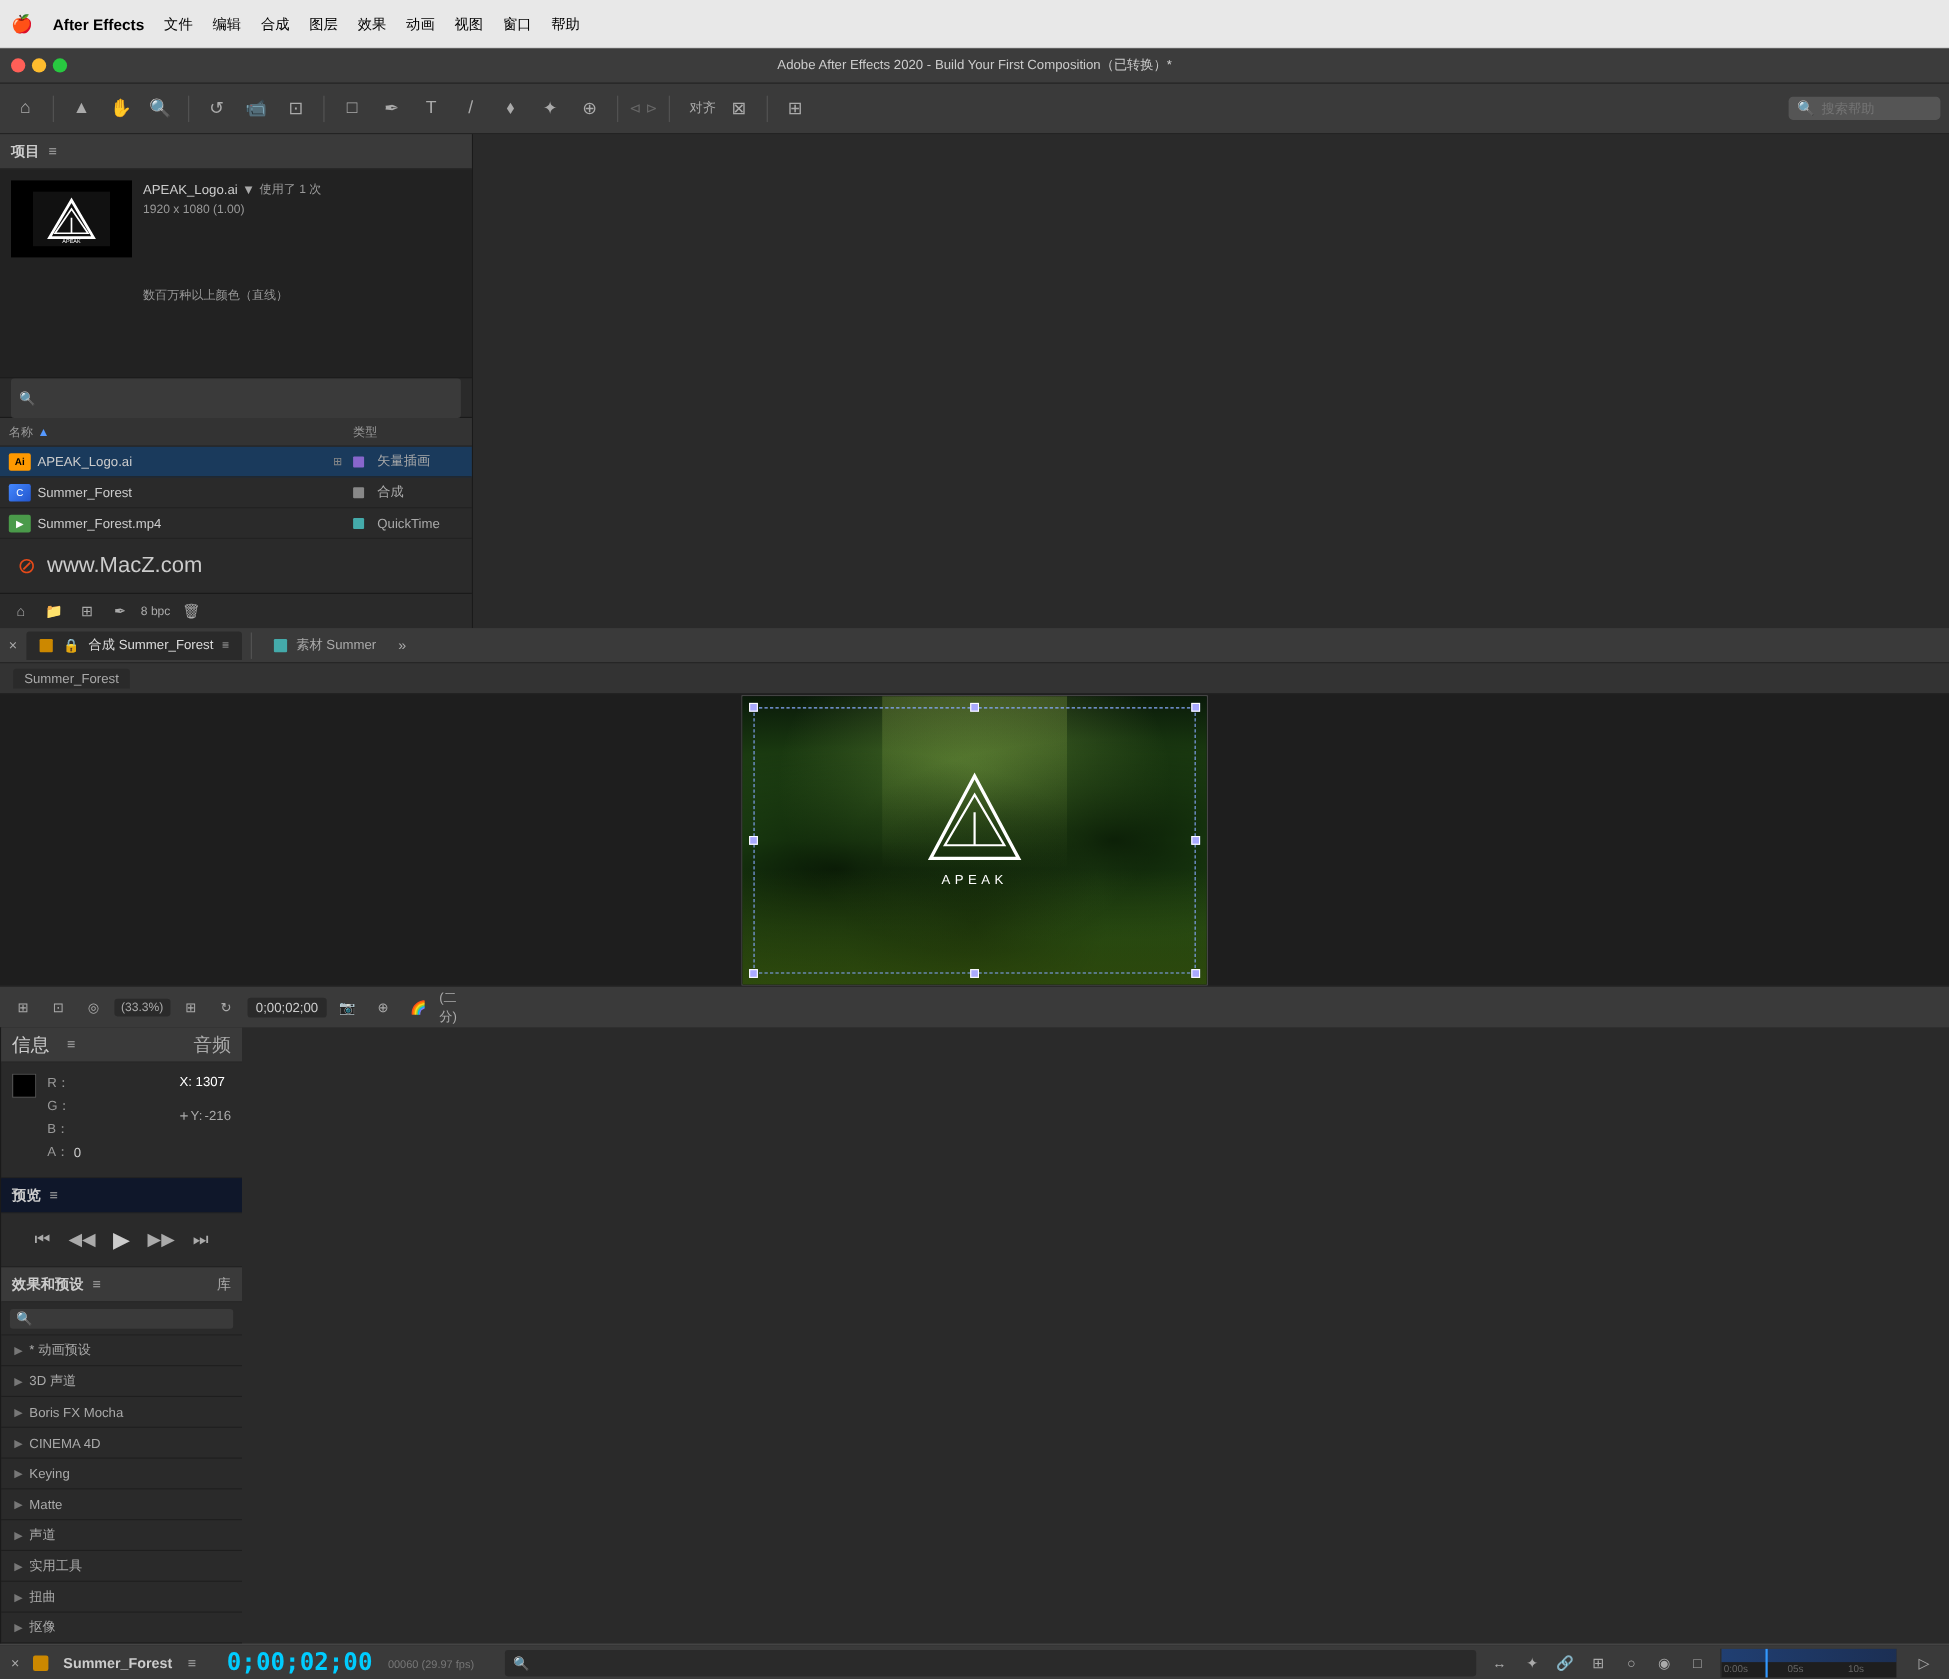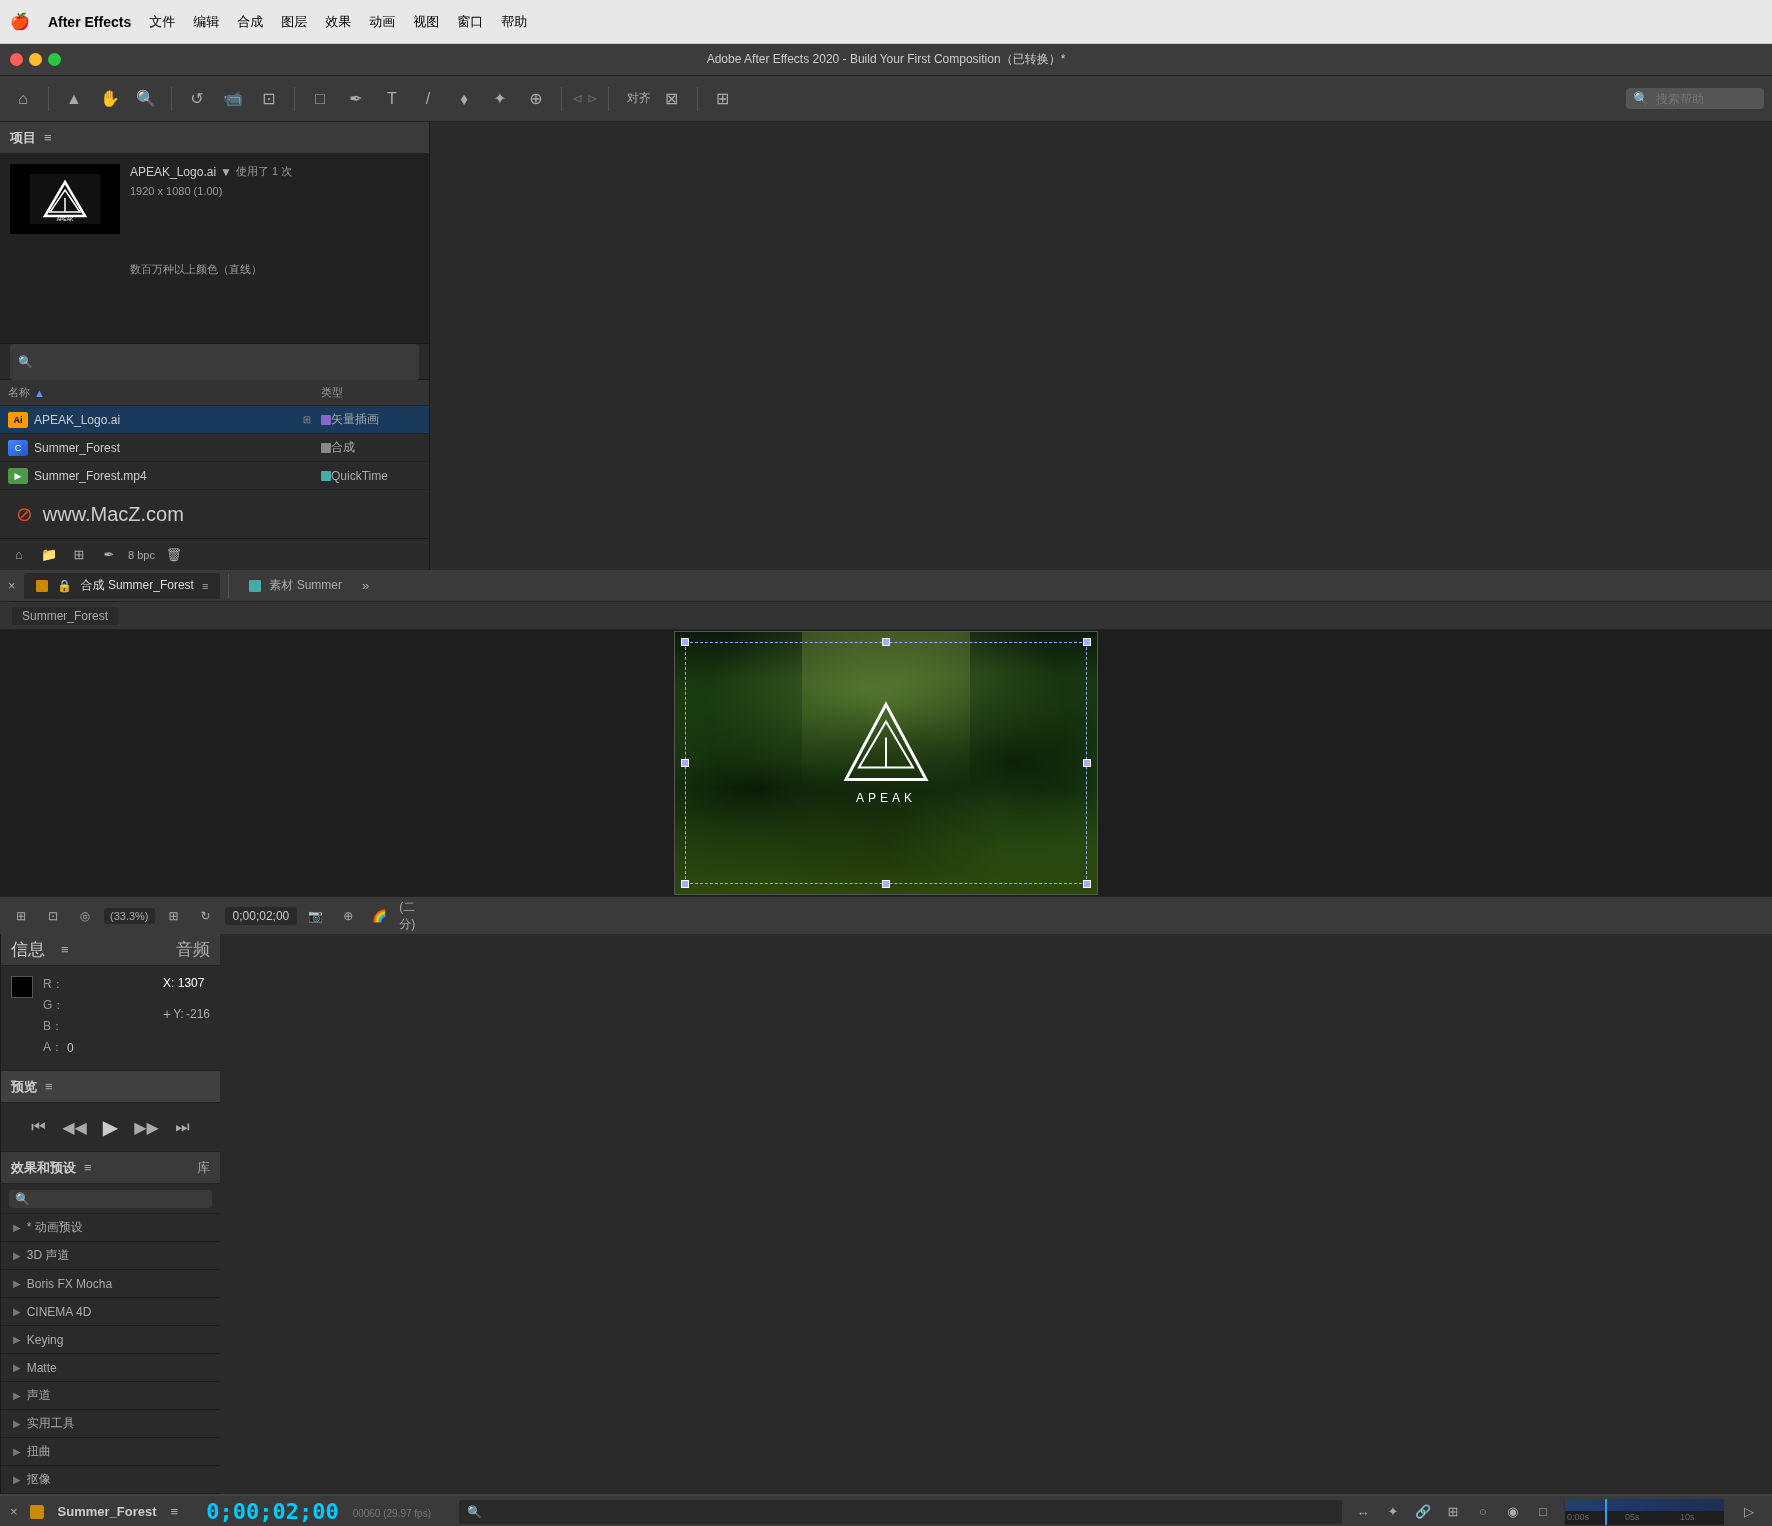--- a/index.html
+++ b/index.html
@@ -170,21 +170,21 @@
     .file-list { flex: 1; overflow-y: auto; }
     .file-item {
       height: 28px;
       display: flex; align-items: center; padding: 0 8px;
       cursor: pointer; gap: 6px;
       border-bottom: 1px solid #222;
     }
     .file-item.selected { background: #1a3a5c; }
     .file-icon { width: 20px; height: 16px; display: flex; align-items: center; justify-content: flex-end; }
     .file-name { flex: 1; font-size: 12px; color: #ccc; }
-    .file-type { width: 100px; font-size: 12px; color: #aaa; display: flex; align-items: center; gap: 0; }
+    .file-type { width: 100px; font-size: 12px; color: #aaa; display: flex; align-items: center; gap: 12px; }
     .type-dot { width: 10px; height: 10px; border-radius: 1px; flex-shrink: 0; }
 
     
     .watermark {
       padding: 12px 16px;
       display: flex; align-items: center; gap: 10px;
     }
     .watermark-icon { color: #e64a19; font-size: 20px; }
     .watermark-text { color: #ccc; font-size: 20px; }
 
@@ -313,21 +313,21 @@
       font-size: 12px; line-height: 1.7;
     }
     .asset-name { color: #ccc; font-weight: 600; }
     .asset-meta { color: #aaa; }
 
     
     .preview-section {
       border-bottom: 1px solid #222;
     }
     .preview-header {
-      height: 32px; background: #404040;
+      height: 32px; background: #0f172a;
       display: flex; align-items: center; padding: 0 10px; gap: 8px;
       border-bottom: 1px solid #222;
     }
     .preview-controls {
       height: 48px;
       display: flex; align-items: center; justify-content: center; gap: 8px;
       background: #2a2a2a;
     }
     .preview-ctrl-btn {
       width: 28px; height: 28px;

